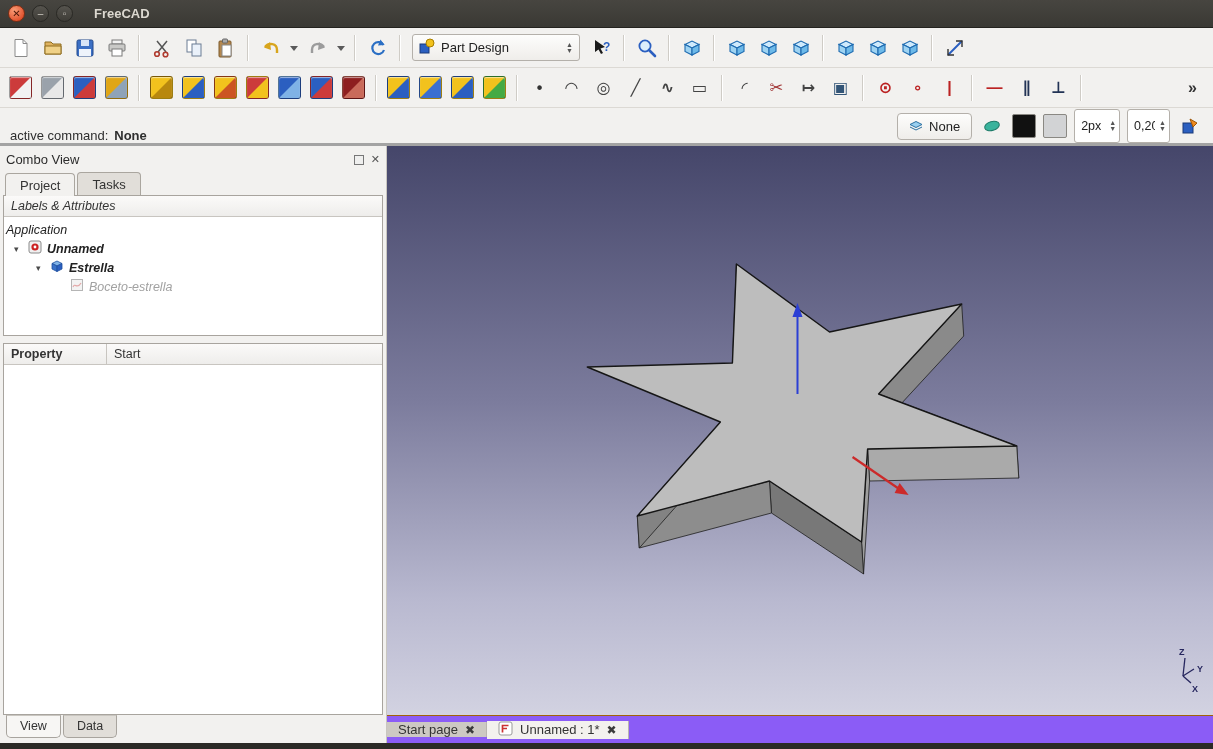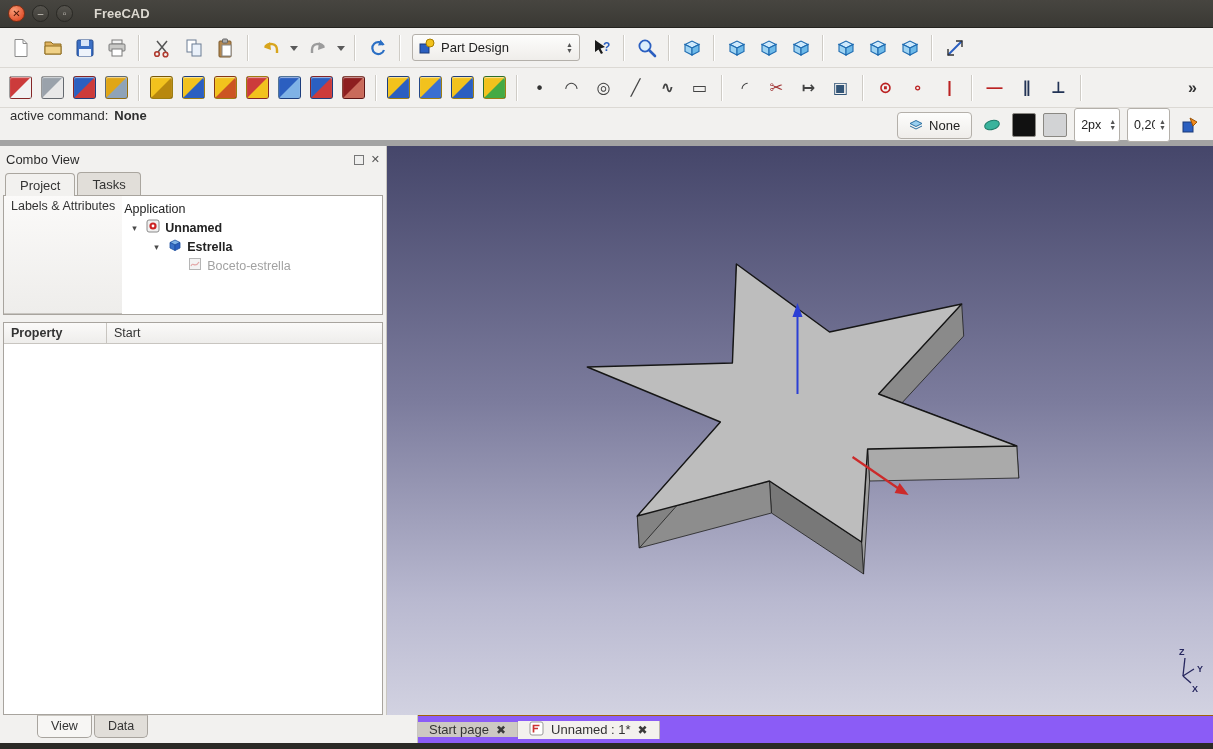--- a/index.html
+++ b/index.html
@@ -24,22 +24,22 @@
   .tsep{width:1px;height:26px;background:#cfccc6;border-right:1px solid #ffffff;margin:0 4px;}
   .chip{width:21px;height:21px;border-radius:3px;border:1px solid rgba(0,0,0,.35);
     box-shadow:inset 0 1px 1px rgba(255,255,255,.55);}
   .glyph{font-size:16px;font-weight:bold;line-height:1;}
   .wbcombo{display:flex;align-items:center;gap:6px;background:linear-gradient(#fdfdfc,#efedea);
     border:1px solid #b4b0aa;border-radius:3px;height:27px;padding:0 6px;width:168px;box-sizing:border-box;margin:0 4px;}
   .wbl{flex:1;color:#222;}
   .updn{display:flex;flex-direction:column;font-size:7px;color:#555;line-height:.85;}
 
   
-  .statusrow{flex:0 0 38px;height:38px;display:flex;align-items:flex-start;background:#f2f1ef;
-    border-bottom:6px solid #a3a3a3;padding:0 10px;gap:24px;box-sizing:border-box;}
+  .statusrow{flex:0 0 38px;height:38px;display:flex;align-items:flex-end;background:#f2f1ef;
+    border-bottom:3px solid #a3a3a3;padding:0 10px;gap:24px;box-sizing:border-box;}
   .sr-left{display:flex;gap:6px;align-items:center;color:#2e2e2e;}
   .sr-left b{font-weight:bold;}
   .sr-right{margin-left:auto;display:flex;align-items:center;gap:7px;}
   .none-btn{display:flex;align-items:center;gap:6px;background:linear-gradient(#fdfdfc,#efedea);
     border:1px solid #b4b0aa;border-radius:4px;height:27px;padding:0 11px;font-size:13px;color:#222;}
   .mini-btn{display:flex;align-items:center;justify-content:center;width:26px;height:26px;border-radius:3px;}
   .swatch{width:22px;height:22px;border:1px solid #8a8883;border-radius:2px;}
   .swatch.black{background:#111;}
   .swatch.gray{background:#d2d3d5;}
   .spin{display:flex;align-items:center;background:#fff;border:1px solid #b4b0aa;border-radius:3px;
@@ -54,21 +54,21 @@
     border-right:1px solid #c9c6c0;padding:0 3px;box-sizing:border-box;}
   .cv-header{display:flex;align-items:center;padding:6px 3px 2px;}
   .cv-title{color:#2c2c2c;}
   .cv-icons{margin-left:auto;display:flex;gap:7px;align-items:center;}
   .cv-float{width:10px;height:10px;border:1px solid #777;background:#efefee;box-sizing:border-box;}
   .cv-close{font-size:11px;color:#555;line-height:1;}
   .cv-tabs{display:flex;padding:3px 2px 0;gap:2px;}
   .cv-tab{padding:4px 14px 3px;border:1px solid #aaa69f;border-bottom:none;border-radius:4px 4px 0 0;
     background:#e1ded9;color:#333;}
   .cv-tab.active{background:#f2f1ef;position:relative;top:1px;}
-  .cv-box{border:1px solid #a8a49e;background:#fff;display:flex;flex-direction:row;}
+  .cv-box{border:1px solid #a8a49e;background:#fff;display:flex;flex-direction:column;font-style:italic;}
   .hdr{display:flex;background:linear-gradient(#fbfaf9,#eeedeb);border-bottom:1px solid #c8c5c0;
     font-size:12.5px;color:#333;}
   .hdr-cell{padding:3px 7px;}
   .hdr-cell.prop{width:88px;border-right:1px solid #c8c5c0;font-weight:bold;}
   .tree{height:112px;padding:3px 2px;font-size:12.5px;color:#222;}
   .tree-row{display:flex;align-items:center;height:19px;gap:5px;}
   .ind1{padding-left:8px;} .ind2{padding-left:30px;} .ind3{padding-left:64px;}
   .expander{font-size:9px;color:#4a4a4a;width:9px;}
   .tlabel.bold{font-weight:bold;}
   .tlabel.dim{color:#a2a2a2;}
@@ -76,21 +76,21 @@
   .pg-body{flex:1;background:#fff;}
 
   
   .viewport{flex:1;position:relative;min-width:0;
     background:linear-gradient(180deg,#45466a 0%,#7c7c9d 45%,#b9b9d0 80%,#d2d2e1 100%);}
   .viewport svg.scene{position:absolute;inset:0;width:100%;height:100%;}
 
   
   .bottombar{flex:0 0 28px;height:28px;display:flex;box-sizing:border-box;}
   .bb-left{width:387px;flex:0 0 387px;background:#f2f1ef;border-right:1px solid #c9c6c0;
-    display:flex;align-items:flex-start;padding:0 6px;gap:2px;box-sizing:border-box;margin-left:31px;}
+    display:flex;align-items:flex-start;padding:0 6px;gap:2px;box-sizing:border-box;}
   .cvb-tab{padding:3px 13px 4px;border:1px solid #a8a49e;border-top:1px solid #c9c6c0;
     border-radius:0 0 5px 5px;background:#e1ded9;font-size:12.5px;color:#333;}
   .cvb-tab.active{background:#f7f6f4;}
   .bb-right{flex:1;background:#8b5cf6;border-top:1px solid #a16207;display:flex;align-items:center;box-sizing:border-box;}
   .vp-tab{display:flex;align-items:center;gap:7px;padding:0 11px;border-right:1px solid #b9b5af;
     background:#cdc9c3;color:#333;font-size:13px;}
   .vp-tab.active{background:#f3f1ee;}
   .tab-close{font-size:12px;font-weight:bold;color:#3a3a3a;line-height:1;}
   .windowedge{flex:0 0 6px;height:6px;background:#2b2a26;}
 </style>

